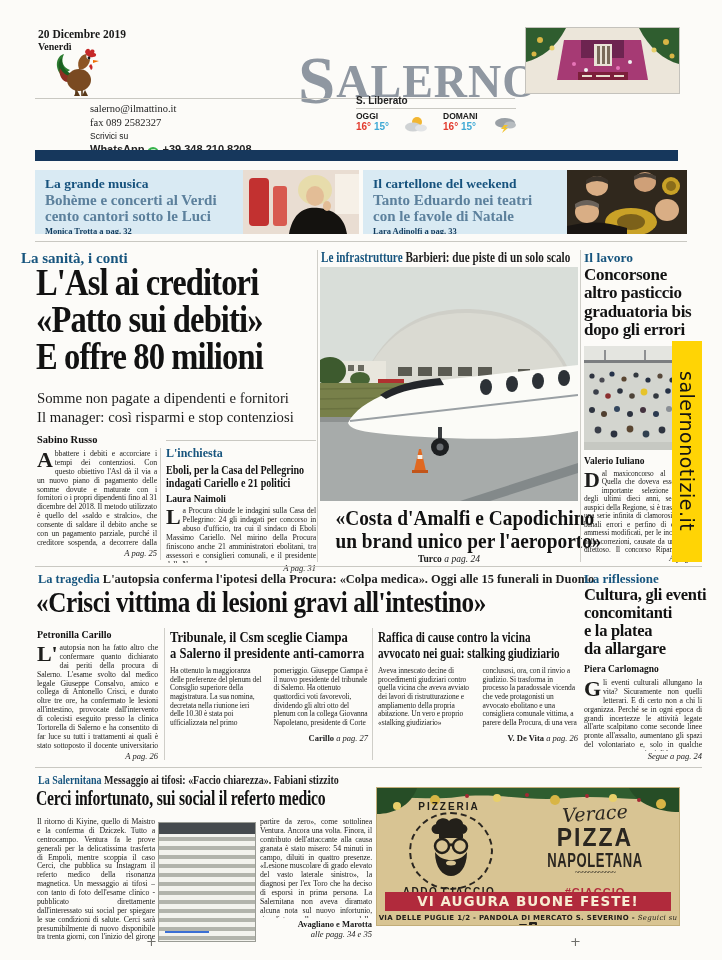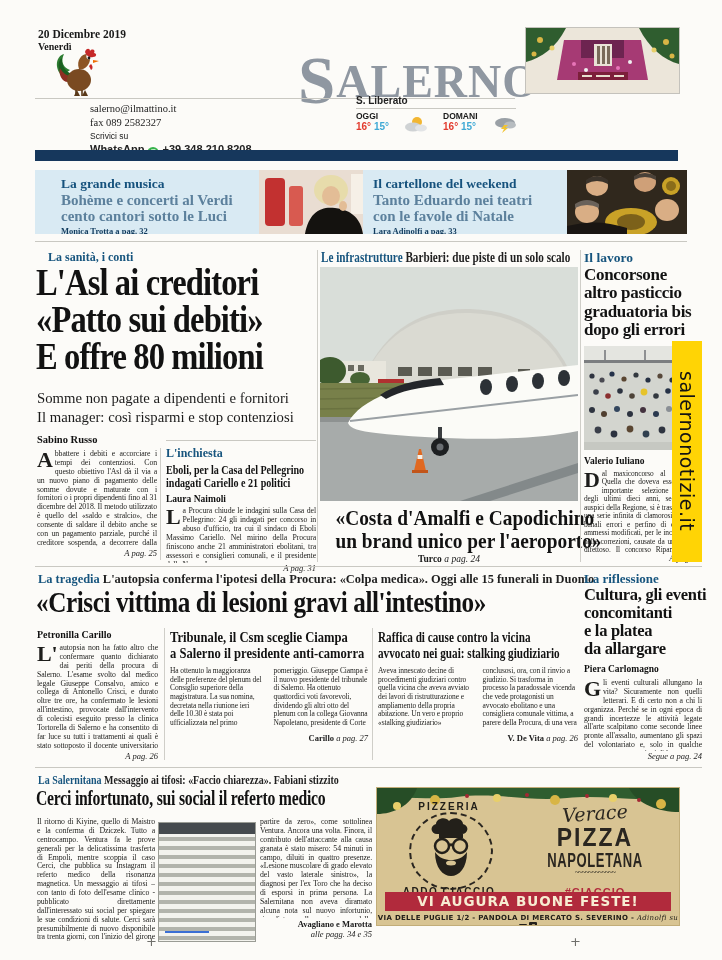--- a/index.html
+++ b/index.html
@@ -149,21 +149,21 @@
         <circle cx="104" cy="34" r="2" fill="#f0f0f0"></circle>
       <rect x="52" y="44" width="50" height="8" fill="#7c1f3a"></rect>
       <rect x="56" y="47" width="10" height="2" fill="#e8dfcf"></rect>
         <rect x="70" y="47" width="14" height="2" fill="#e8dfcf"></rect>
         <rect x="88" y="47" width="10" height="2" fill="#e8dfcf"></rect>
     </svg>
   </div>
 
   <div class="abs" style="left:35px;top:150px;width:643px;height:11px;background:#16375c;"></div>
 
-  <div class="feature abs" style="left:35px;top:170px;width:324px;height:64px;padding-left:16px;">
+  <div class="feature abs" style="left:35px;top:170px;width:324px;height:64px;">
     <div style="padding:6px 0 0 10px;width:200px;">
       <div class="f-kick">La grande musica</div>
       <div class="f-title">Bohème e concerti al Verdi
 cento cantori sotto le Luci</div>
       <div class="f-ref">Monica Trotta a pag. 32</div>
     </div>
     <div class="abs" style="right:0;top:0;width:116px;height:64px;">
       <svg width="116" height="64" viewBox="0 0 116 64">
         <rect width="116" height="64" fill="#e9ddd2"></rect>
         <rect x="6" y="8" width="20" height="48" rx="4" fill="#c23130"></rect>
@@ -198,21 +198,21 @@
           <circle cx="104" cy="16" r="5" fill="#8a6d1a"></circle>
         <ellipse cx="64" cy="52" rx="26" ry="14" fill="#c9a227"></ellipse>
           <ellipse cx="64" cy="52" rx="14" ry="8" fill="#7c611a"></ellipse>
         <path d="M0 56 Q30 48 60 58 L60 64 L0 64 Z" fill="#191512"></path>
       </svg>
     </div>
   </div>
 
   <div class="hrule" style="left:35px;top:241px;width:652px;"></div>
 
-  <div class="abs kick" style="left:48px;top:250px;font-size:12px;">La sanità, i conti</div>
+  <div class="abs kick" style="left:21px;top:250px;font-size:15px;">La sanità, i conti</div>
   <div class="abs hl pre sxl" style="left:36px;top:264px;font-size:37px;line-height:1.0;letter-spacing:-1px;transform:scaleX(.88);">L'Asl ai creditori
 «Patto sui debiti»
 E offre 80 milioni</div>
   <div class="abs pre sxl" style="left:37px;top:388px;font-size:15.5px;line-height:1.25;transform:scaleX(.95);color:#1b1b1b;">Somme non pagate a dipendenti e fornitori
 Il manager: così risparmi e stop contenziosi</div>
   <div class="abs byline" style="left:37px;top:434px;font-size:10.5px;">Sabino Russo</div>
   <div class="abs body-txt dropcap" style="left:37px;top:450px;width:120px;height:97px;">Abbattere i debiti e accorciare i tempi dei contenziosi. Con questo obiettivo l'Asl dà il via a un nuovo piano di pagamento delle somme dovute e maturate con i fornitori o i propri dipendenti fino al 31 dicembre del 2018. Il metodo utilizzato è quello del «saldo e stralcio», che consente di saldare il debito anche se con un pagamento parziale, purché il creditore sospenda, a decorrere dalla data di adesione e fino al pagamento, qualsiasi azione di recupero.</div>
   <div class="abs pref" style="left:37px;top:548px;width:120px;">A pag. 25</div>
 
   <div class="vrule" style="left:160px;top:448px;height:112px;"></div>
@@ -426,21 +426,21 @@
       <div style="font-family:'DejaVu Serif',serif;font-style:italic;font-size:19px;transform:rotate(-4deg);">Verace</div>
       <div class="sans" style="font-weight:bold;font-size:23px;letter-spacing:2px;line-height:1;transform:scaleY(1.15);margin-top:2px;">PIZZA</div>
       <div class="sans sxc" style="font-weight:bold;font-size:21px;letter-spacing:1px;line-height:1.05;transform:scaleX(.62);">NAPOLETANA</div>
       <div style="font-size:8px;letter-spacing:-1px;line-height:4px;color:#23201a;">~~~~~~~~~~~~</div>
       <div class="sans" style="font-weight:bold;font-size:11px;color:#b12a3c;letter-spacing:1px;margin-top:11px;">#CIACCIO</div>
     </div>
 
     <div class="ad-banner">VI AUGURA BUONE FESTE!</div>
     <div class="ad-address">
       <span>VIA DELLE PUGLIE 1/2 - PANDOLA DI MERCATO S. SEVERINO -</span>
-      <span style="font-family:'DejaVu Serif',serif;font-style:italic;font-weight:normal;font-size:7px;">Adinolfi su</span>
+      <span style="font-family:'DejaVu Serif',serif;font-style:italic;font-weight:normal;font-size:7px;">Seguici su</span>
       <span class="soc">f</span>
       <span class="soc ig"></span>
     </div>
   </div>
 
   <div class="fold" style="left:146px;top:934px;">+</div>
   <div class="fold" style="left:570px;top:934px;">+</div>
 
 </div>
 

